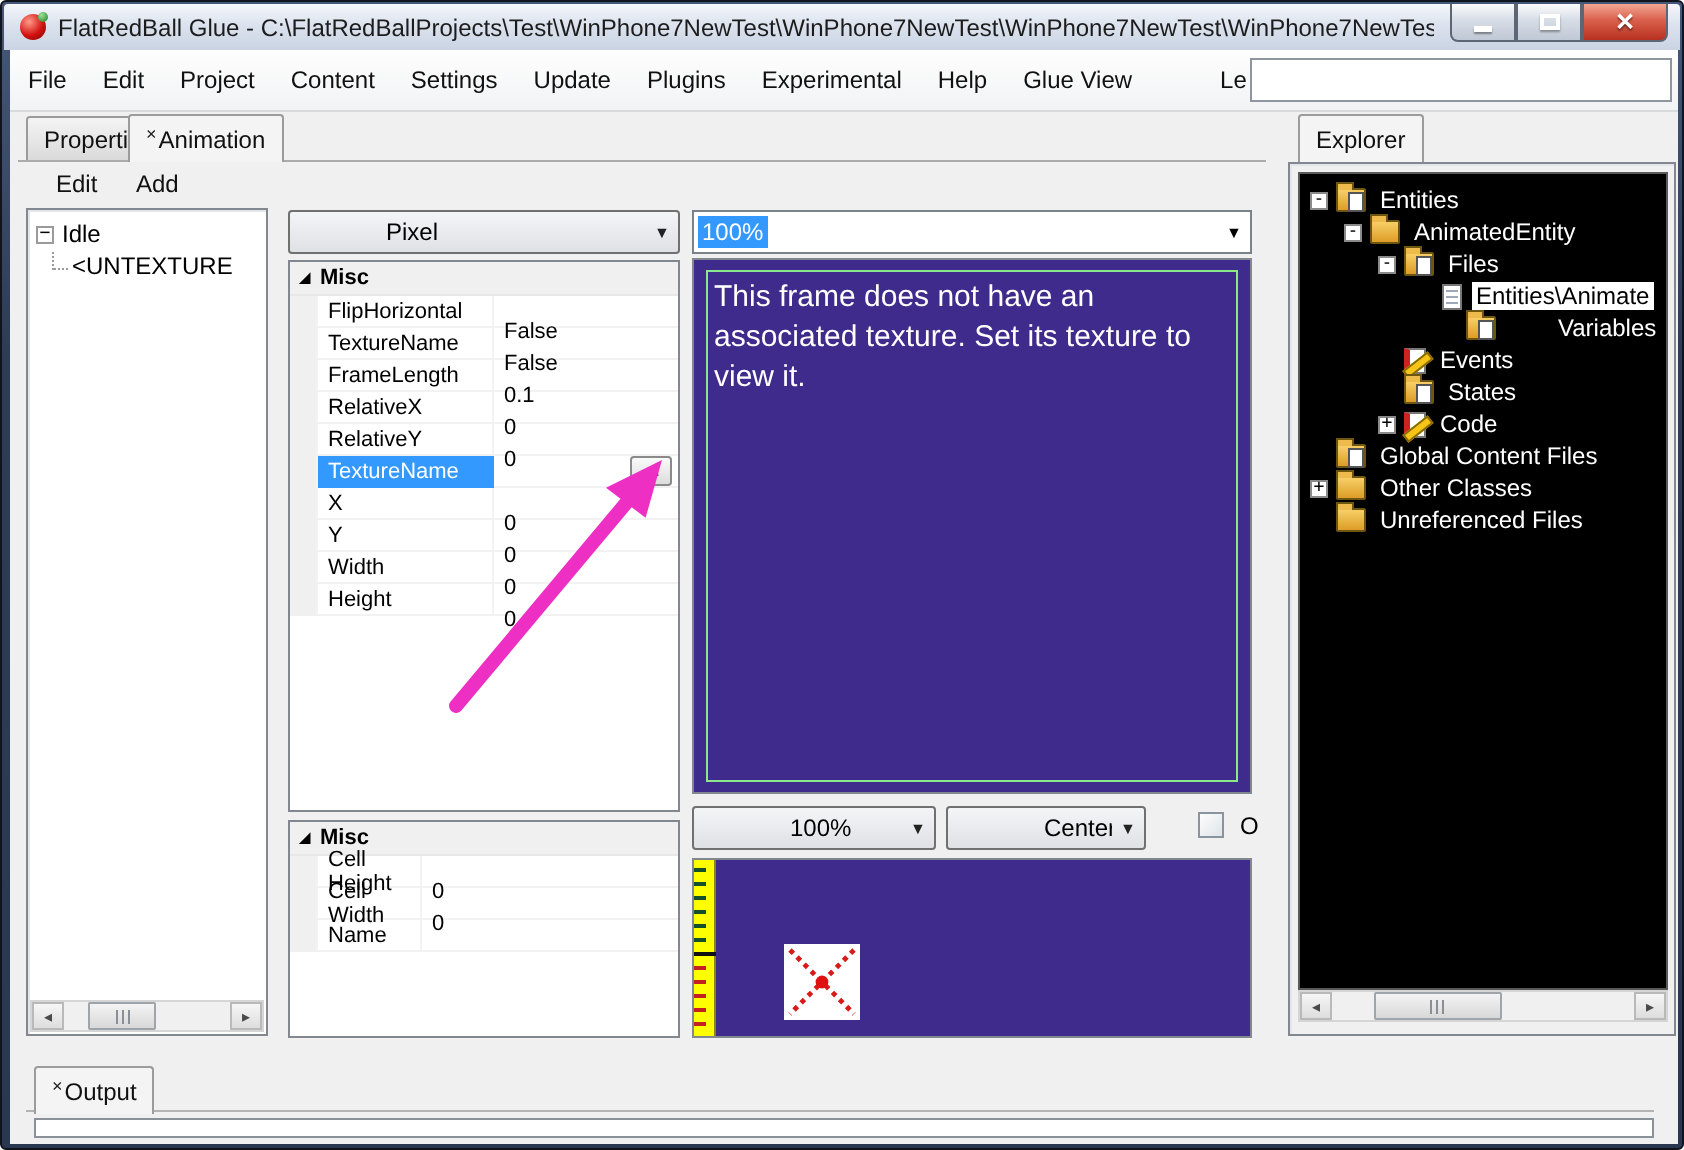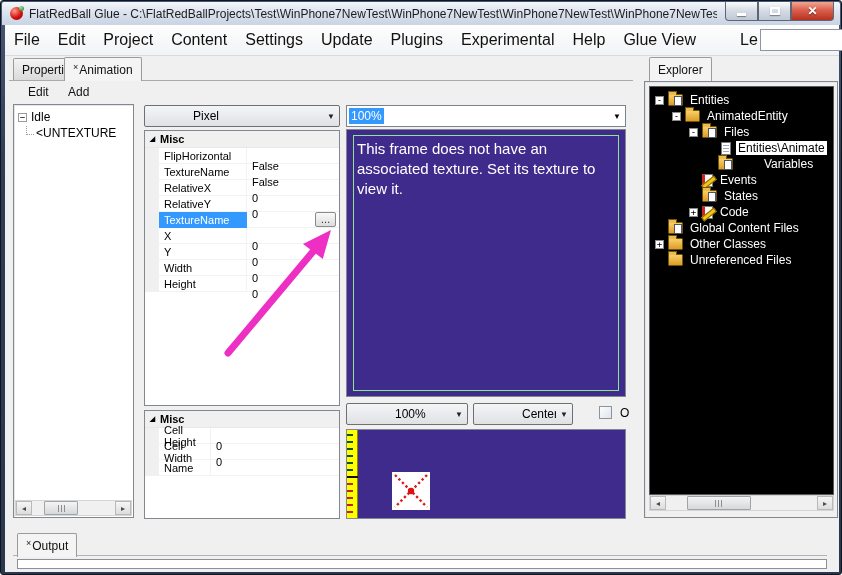--- a/index.html
+++ b/index.html
@@ -23,21 +23,21 @@
   .wbtn.close { width:43px; border-radius:0 0 4px 0;
     background:linear-gradient(180deg,#F2A693,#D9604C 45%,#B83020); }
   .glyph-min { width:9px; height:3px; background:#fff; box-shadow:0 1px 1px rgba(0,0,0,.4); margin-top:6px; }
   .glyph-max { width:10px; height:8px; border:2px solid #fff; box-shadow:0 1px 1px rgba(0,0,0,.35); }
   .glyph-close { color:#fff; font-size:12px; font-weight:bold; text-shadow:0 1px 1px rgba(0,0,0,.5); }
 
   
   .menubar { position:absolute; left:4px; top:24px; width:834px; height:31px;
     background:linear-gradient(180deg,#FEFEFE,#F2F3F5); border-bottom:1px solid #D9DADC; display:flex; align-items:center; }
   .menu-items { display:flex; align-items:center; height:100%; }
-  .menu-item { font-size:16px; color:#111; padding:0 9px; height:22px; display:flex; align-items:center; white-space:nowrap; }
+  .menu-item { font-size:12px; color:#111; padding:0 9px; height:22px; display:flex; align-items:center; white-space:nowrap; }
   .menu-item.last { margin-left:26px; padding-right:2px; }
   .menu-input { flex:1; height:22px; margin:0 3px 0 0; border:1px solid #8E959F; background:#fff; font-size:12px; padding:0 3px; }
 
   
   .main { position:absolute; left:4px; top:55px; width:834px; height:475px; background:#F0F0F0; }
 
   .tabline { position:absolute; left:4px; top:24px; width:624px; height:1px; background:#ABABAB; }
   .tab { position:absolute; height:22px; top:2px; display:flex; align-items:center; padding:0 8px; font-size:12px;
     background:linear-gradient(180deg,#F4F4F4,#DADADA); border:1px solid #9B9B9B; border-bottom:none; border-radius:2px 2px 0 0; color:#111; white-space:nowrap; }
   .tab.active { background:#F4F4F4; top:1px; height:24px; z-index:2; }
@@ -207,20 +207,25 @@
           <div class="pg-name" style="width: 88px;">FlipHorizontal</div>
           <div class="pg-val">False</div>
         </div>
         <div class="pg-row">
           <div class="pg-margin"></div>
           <div class="pg-name" style="width: 88px;">TextureName</div>
           <div class="pg-val">False</div>
         </div>
         <div class="pg-row">
           <div class="pg-margin"></div>
+          <div class="pg-name" style="width: 88px;">FrameLength</div>
+          <div class="pg-val">0.1</div>
+        </div>
+        <div class="pg-row">
+          <div class="pg-margin"></div>
           <div class="pg-name" style="width: 88px;">RelativeX</div>
           <div class="pg-val">0</div>
         </div>
         <div class="pg-row">
           <div class="pg-margin"></div>
           <div class="pg-name" style="width: 88px;">RelativeY</div>
           <div class="pg-val">0</div>
         </div>
         <div class="pg-row sel">
           <div class="pg-margin"></div>
@@ -334,21 +339,21 @@
           <div class="x-row" style="padding-left: 39px;">
             <span class="x-exp">-</span>
             <span class="x-icon ic-folderdoc"></span>
             <span class="x-label">Files</span>
           </div>
           <div class="x-row" style="padding-left: 56px;">
             <span class="x-exp empty"></span>
             <span class="x-icon ic-file"></span>
             <span class="x-label sel">Entities\Animate</span>
           </div>
-          <div class="x-row" style="padding-left: 31px; gap: 24px;">
+          <div class="x-row" style="padding-left: 46px; gap: 24px;">
             <span class="x-exp empty"></span>
             <span class="x-icon ic-folderdoc"></span>
             <span class="x-label">Variables</span>
           </div>
           <div class="x-row" style="padding-left: 39px;">
             <span class="x-exp empty"></span>
             <span class="x-icon ic-pencil"></span>
             <span class="x-label">Events</span>
           </div>
           <div class="x-row" style="padding-left: 39px;">

